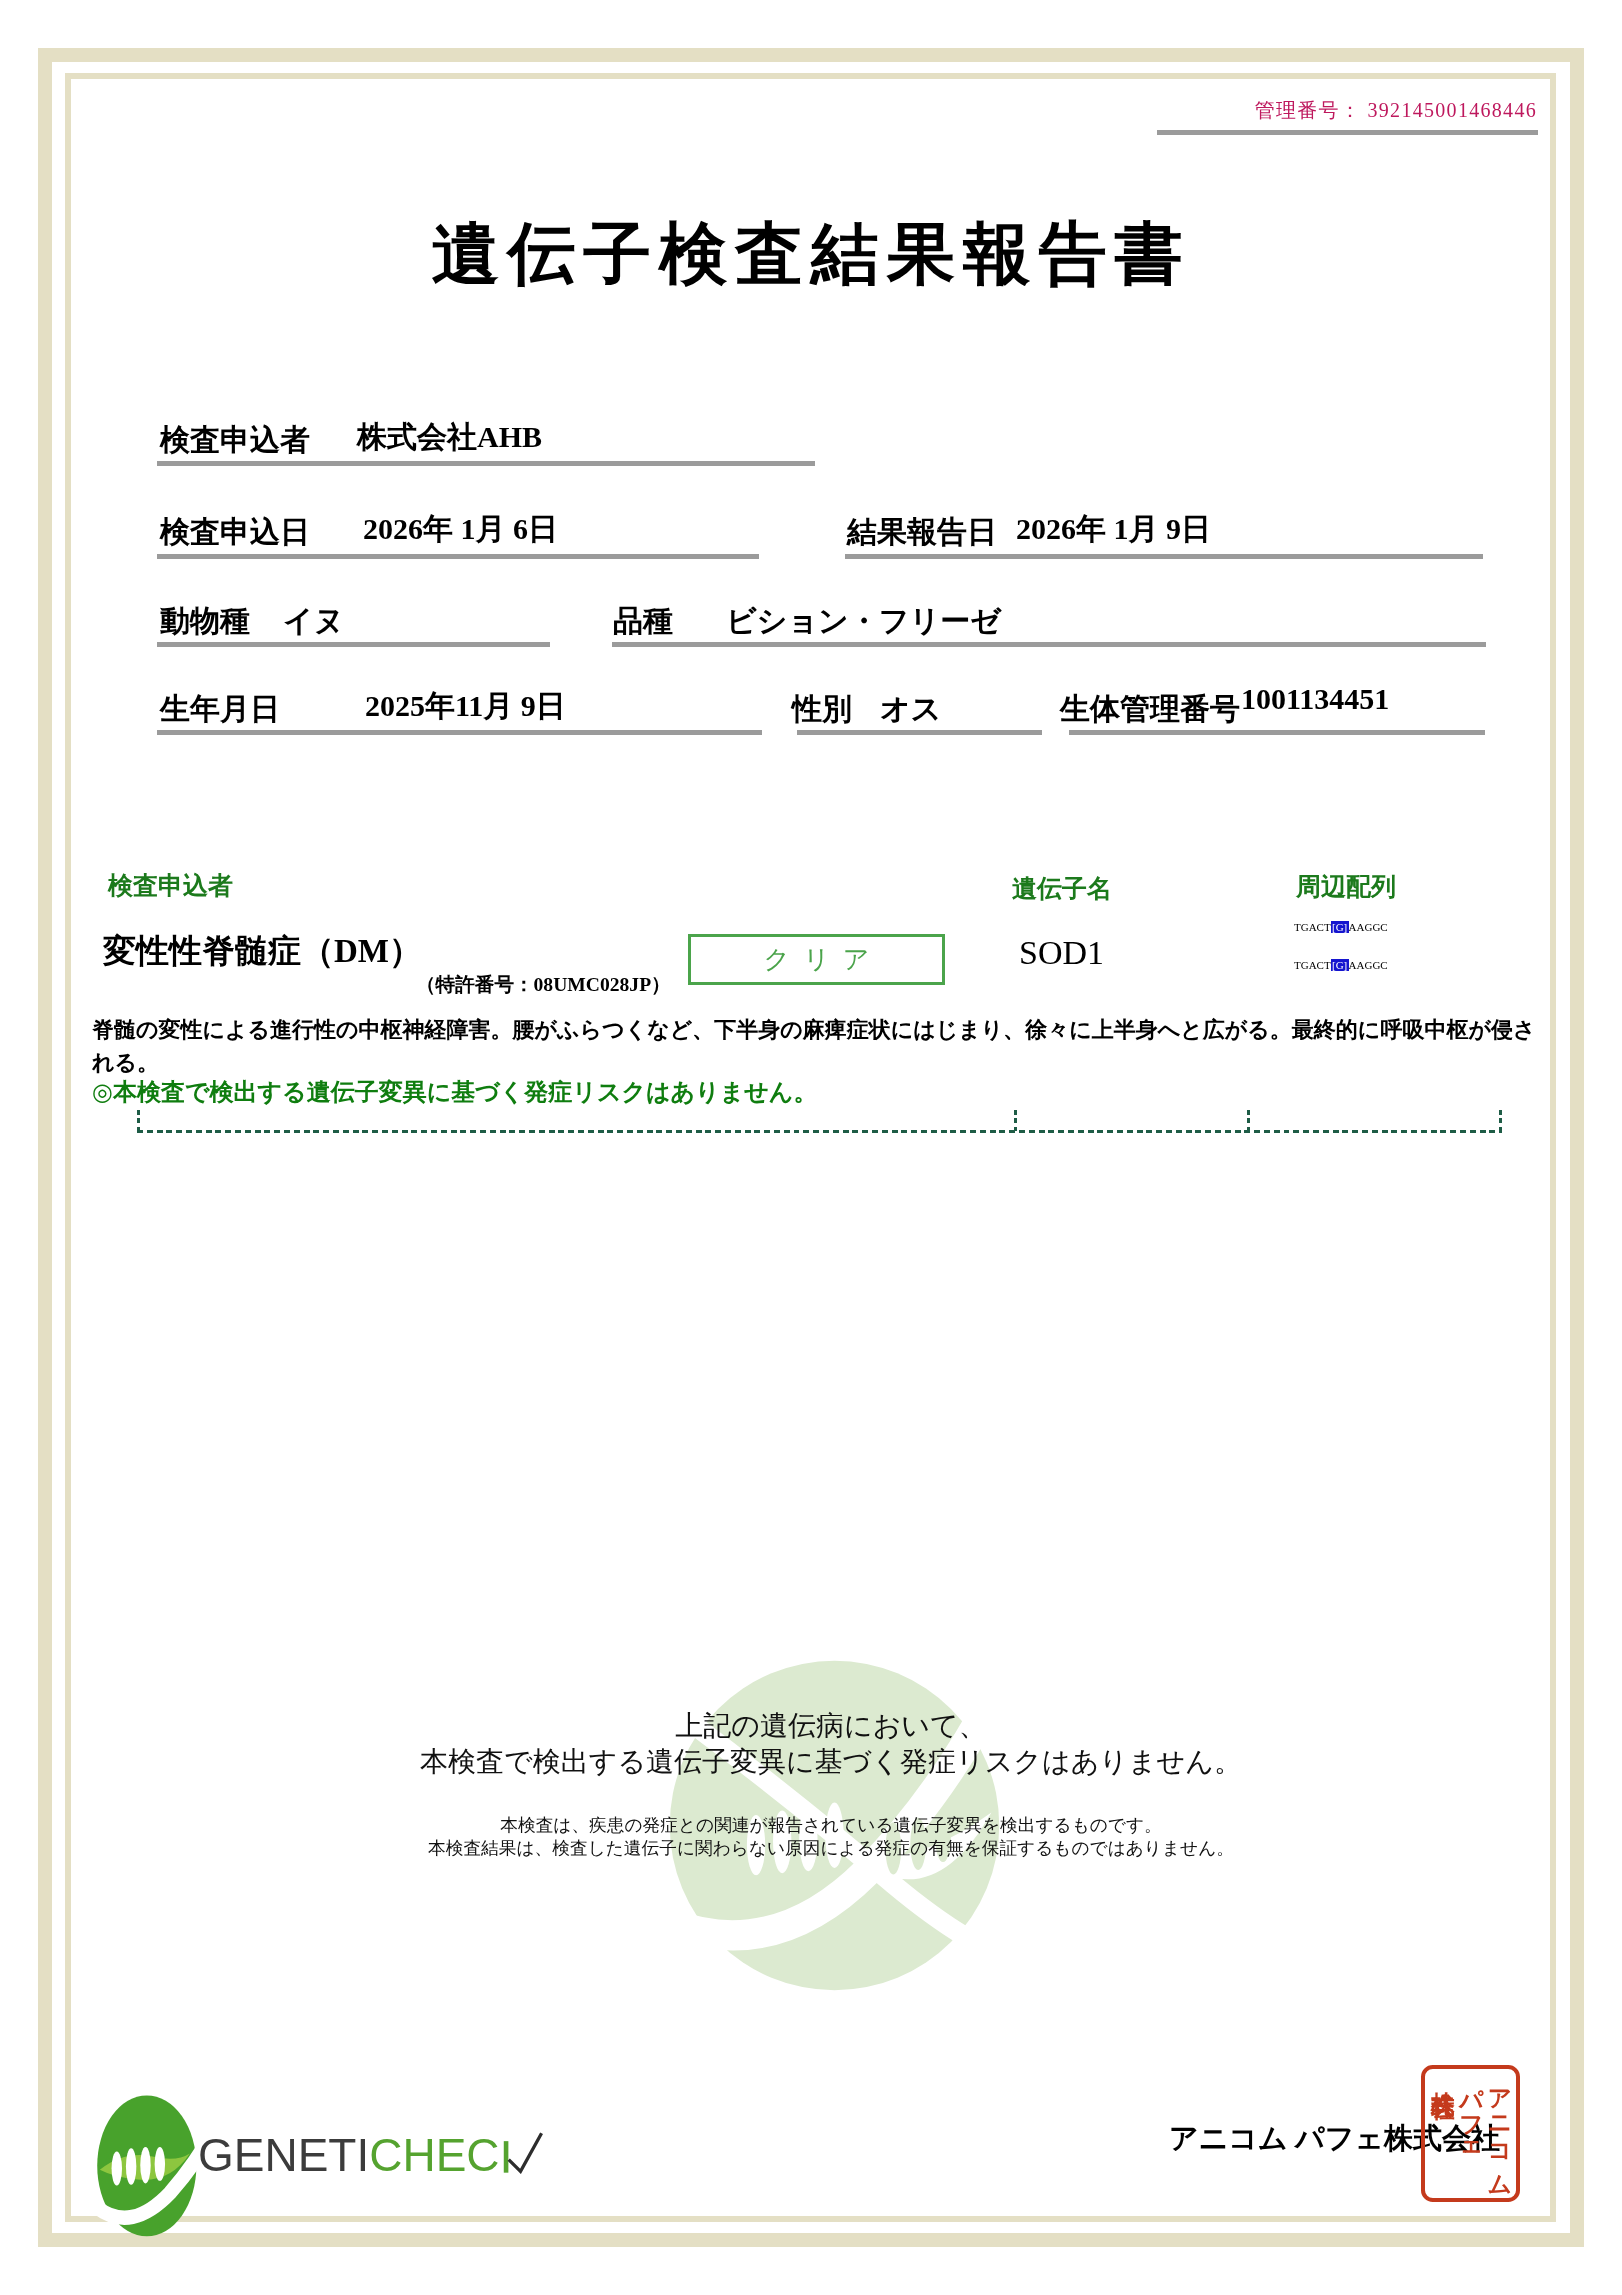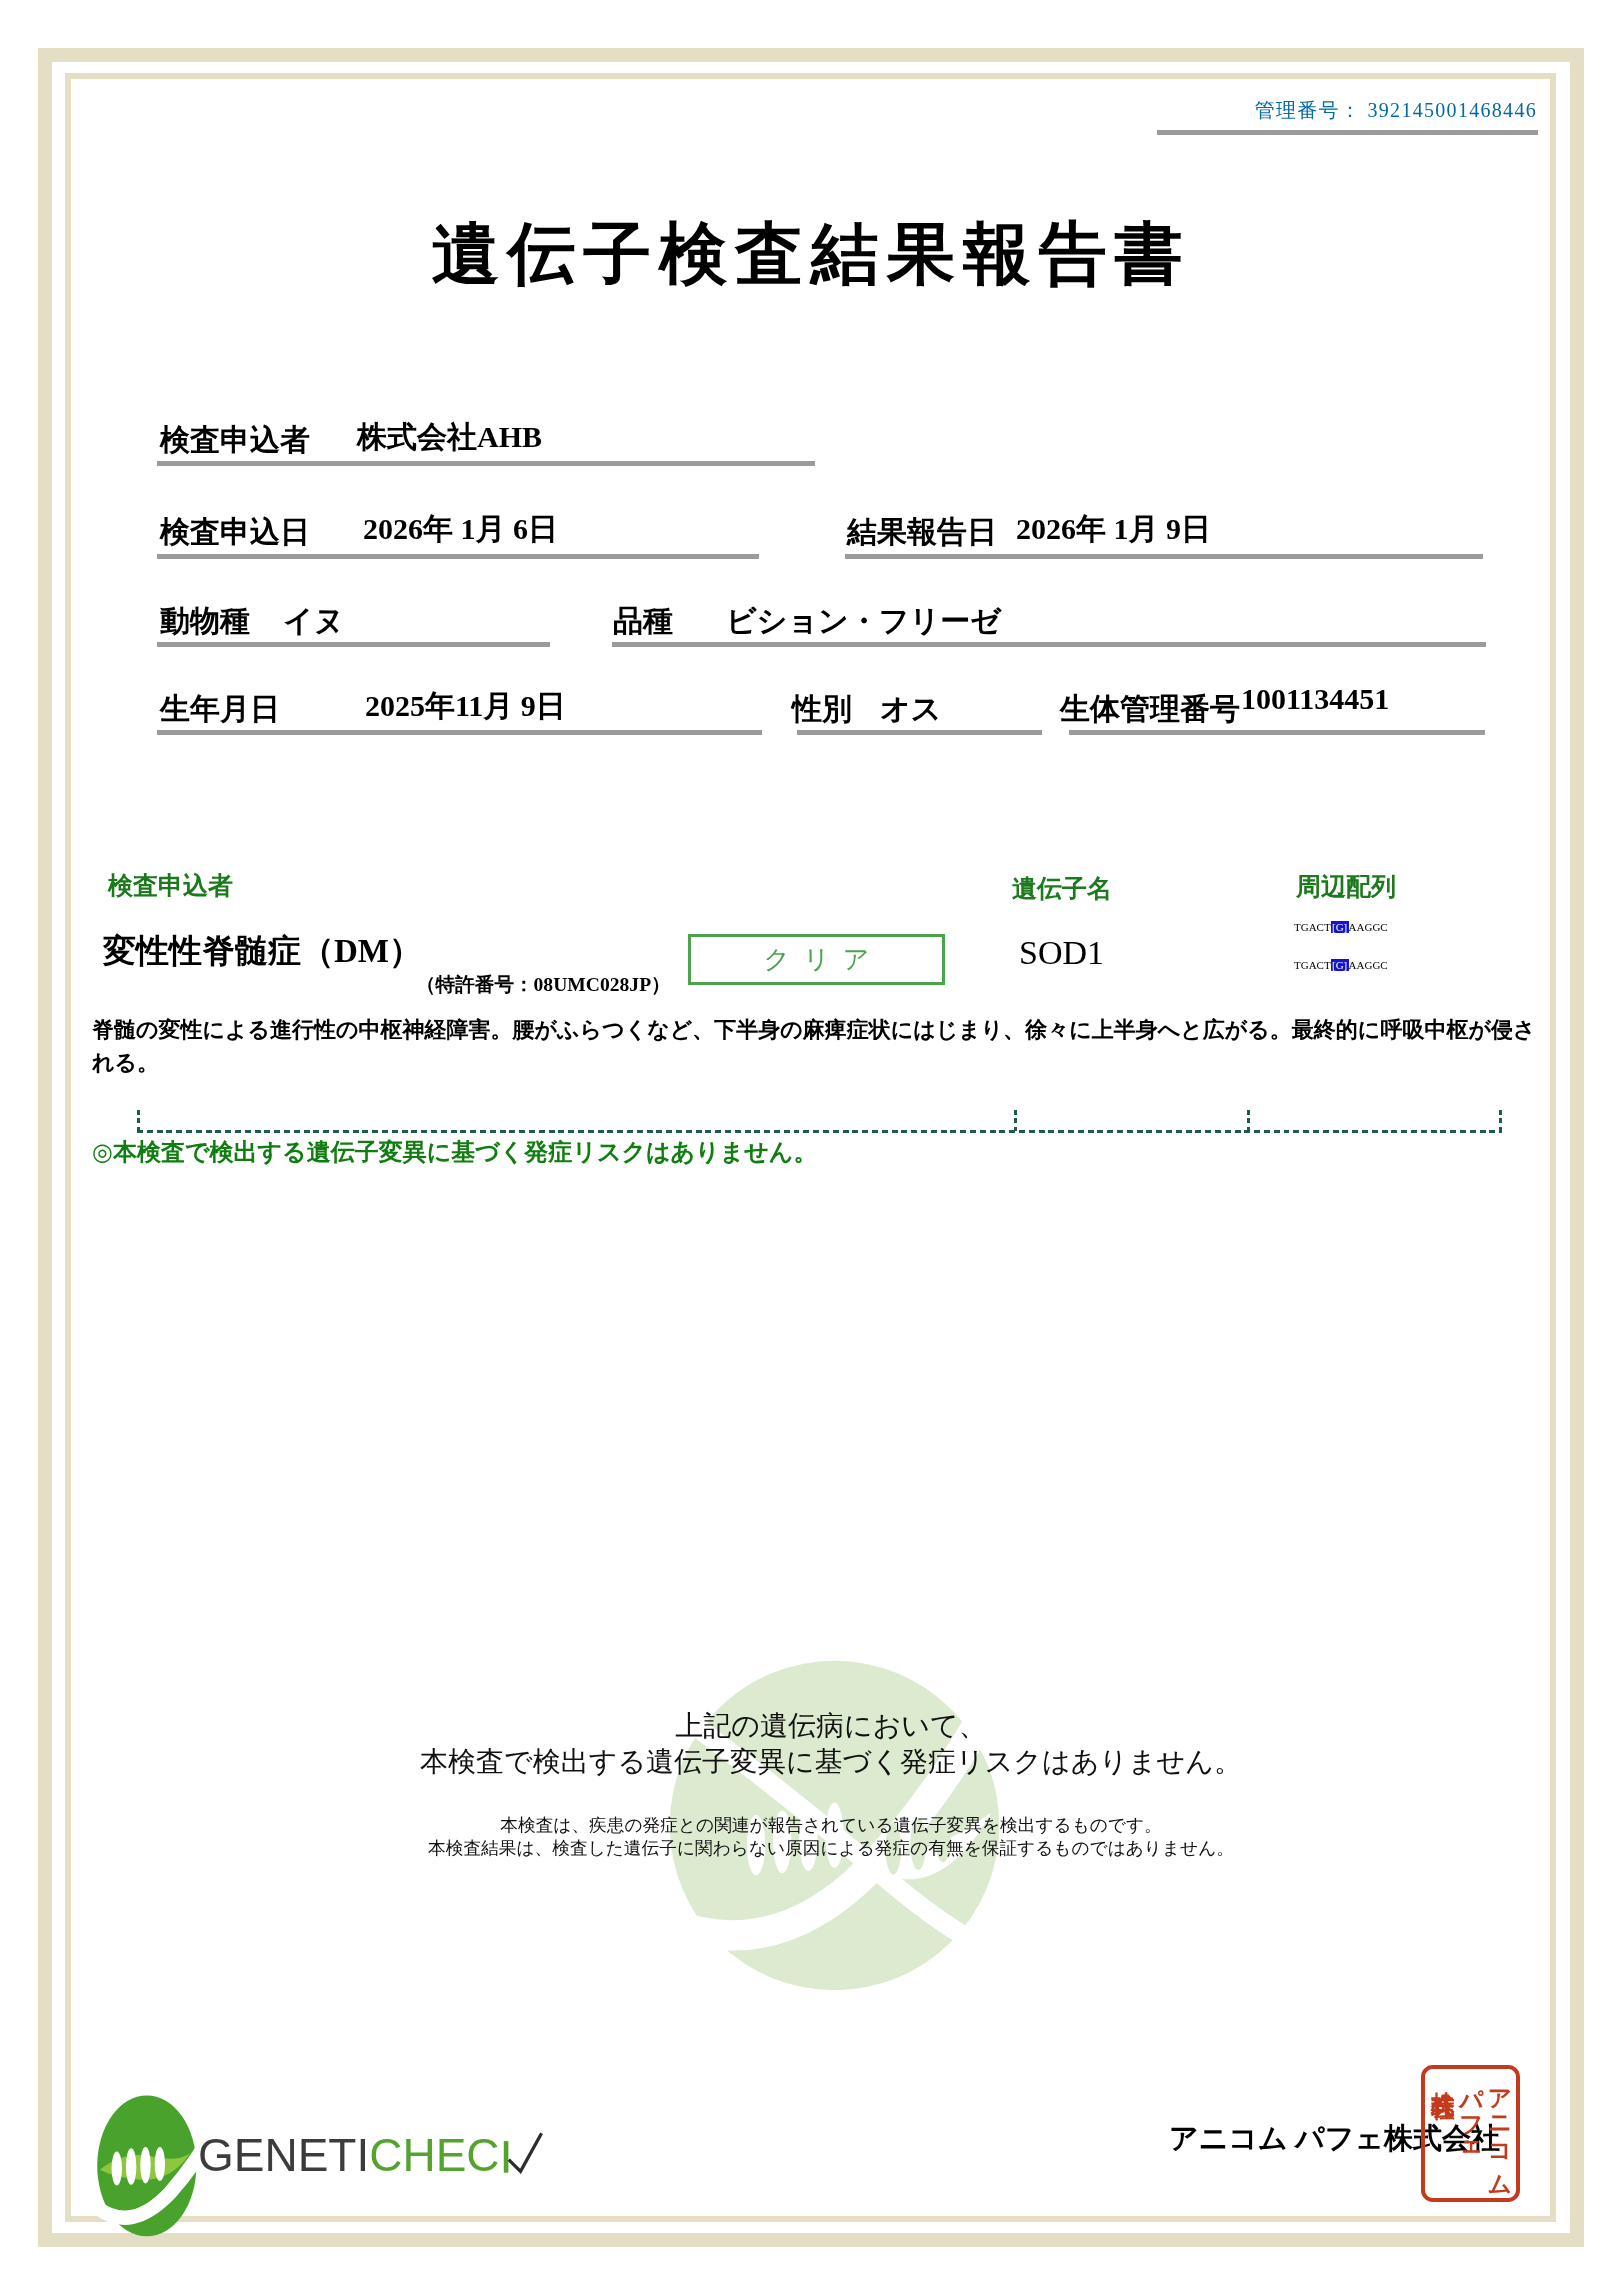--- a/index.html
+++ b/index.html
@@ -5,40 +5,40 @@
   html,body{margin:0;padding:0;background:#ffffff;}
   .page{position:relative;width:1622px;height:2295px;background:#ffffff;overflow:hidden;
         font-family:"Liberation Serif","DejaVu Serif",serif;color:#000;}
   .abs{position:absolute;}
 
   
   .frame-outer{left:38px;top:48px;width:1546px;height:2199px;border:14.4px solid #e4dfc4;box-sizing:border-box;}
   .frame-inner{left:65px;top:73px;width:1491px;height:2149px;border:6.5px solid #e4dfc4;box-sizing:border-box;}
 
   
-  .mgmt{left:1112px;top:97px;width:425px;text-align:right;font-size:20px;color:#0369a1;letter-spacing:1.3px;white-space:nowrap;}
+  .mgmt{left:1112px;top:97px;width:425px;text-align:right;font-size:20px;color:#be185d;letter-spacing:1.3px;white-space:nowrap;}
   .mgmt-underline{left:1157px;top:130px;width:381px;height:4.6px;background:#9b9b9b;}
   .title{left:0;top:209px;width:1622px;text-align:center;font-size:68px;font-weight:bold;letter-spacing:7.9px;white-space:nowrap;}
 
   
   .flabel,.fvalue{font-size:30px;font-weight:bold;white-space:nowrap;}
   .uline{height:4.6px;background:#9b9b9b;}
 
   
   .sec-header{font-size:25px;font-weight:bold;color:#1c7a1c;white-space:nowrap;}
   .disease{font-size:33px;font-weight:bold;white-space:nowrap;}
   .patent{font-size:19.6px;font-weight:bold;white-space:nowrap;}
   .clear-box{left:688px;top:934px;width:257px;height:51px;border:3.3px solid #4ba44b;box-sizing:border-box;
              display:flex;align-items:center;justify-content:center;}
   .clear-text{font-size:26px;color:#4ba44b;letter-spacing:13px;padding-left:13px;white-space:nowrap;}
   .gene{font-size:34px;white-space:nowrap;}
   .seq{font-family:Liberation Serif, serif;font-size:11px;white-space:nowrap;}
   .seq .var{background:#1515cf;color:#ffffff;padding:0 1.3px;}
   .desc{left:92px;top:1013px;width:1451px;font-size:22px;font-weight:bold;line-height:33px;}
-  .note{left:92px;top:1136px;font-size:24px;font-weight:bold;color:#0f7d0f;white-space:nowrap;}
+  .note{left:92px;top:1076px;font-size:24px;font-weight:bold;color:#0f7d0f;white-space:nowrap;}
 
   
   .dot-h{left:137px;top:1130px;width:1365px;height:3.3px;
          background:repeating-linear-gradient(90deg,#1e5c46 0 5.9px,transparent 5.9px 9.8px);}
   .dot-v{top:1110px;width:2.6px;height:21px;
          background:repeating-linear-gradient(180deg,#1e5c46 0 4.6px,transparent 4.6px 8.5px);}
 
   
   .center-sans{left:39px;width:1584px;text-align:center;font-family:"Liberation Sans","DejaVu Sans",sans-serif;white-space:nowrap;}
   .summary-line{font-size:28px;color:#111;}

